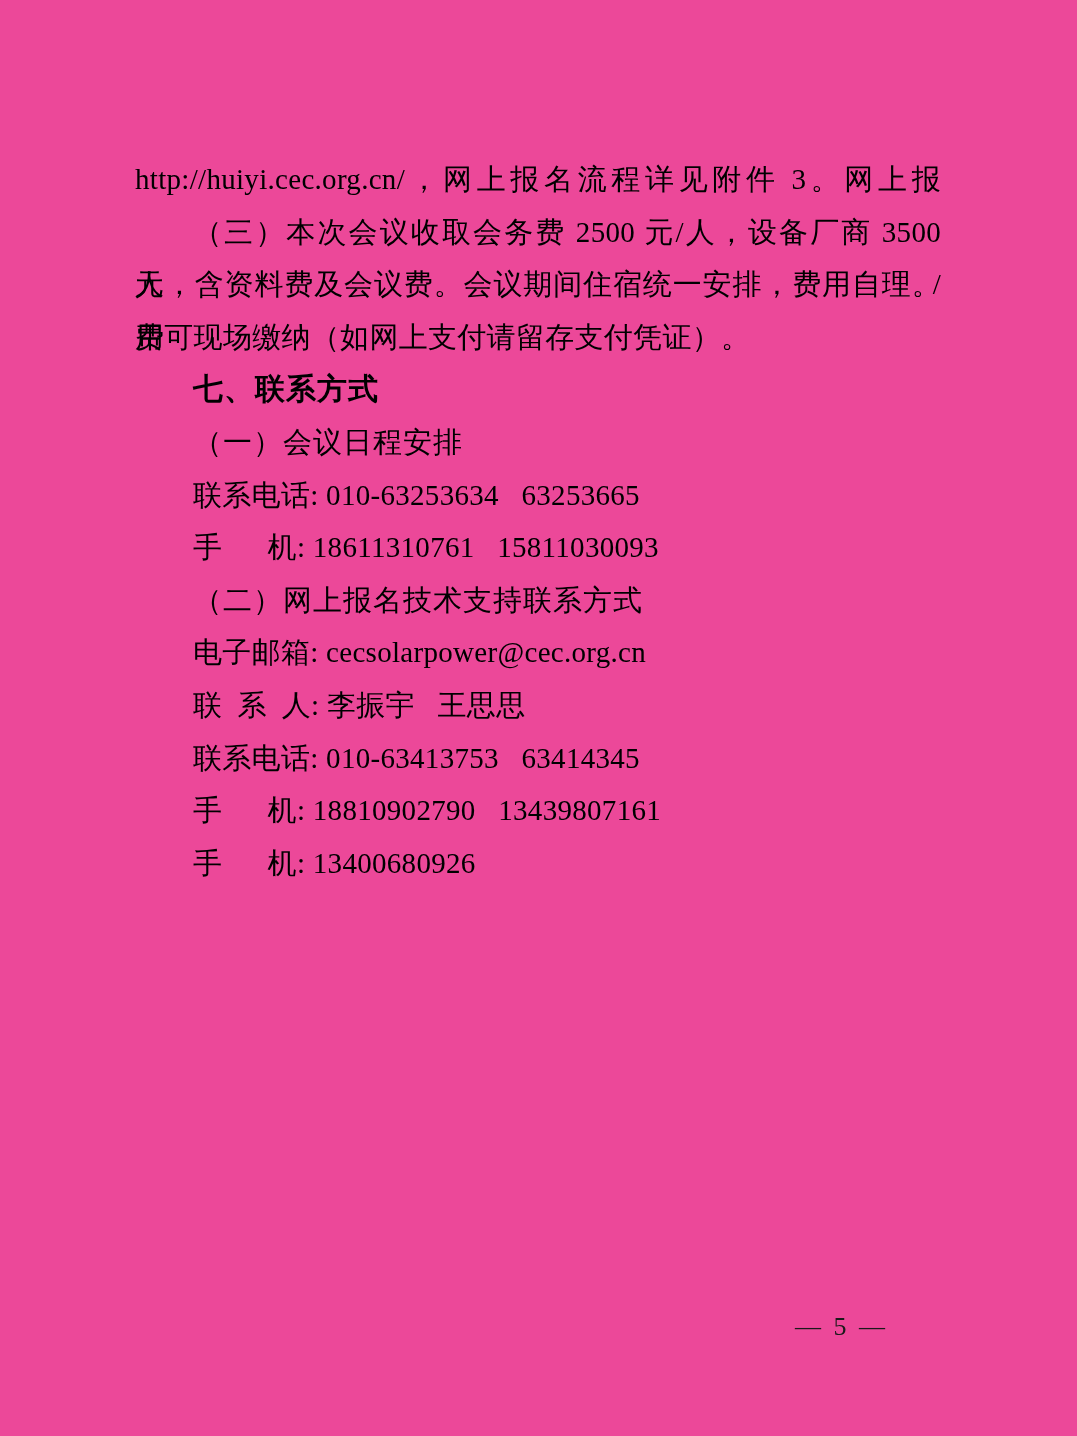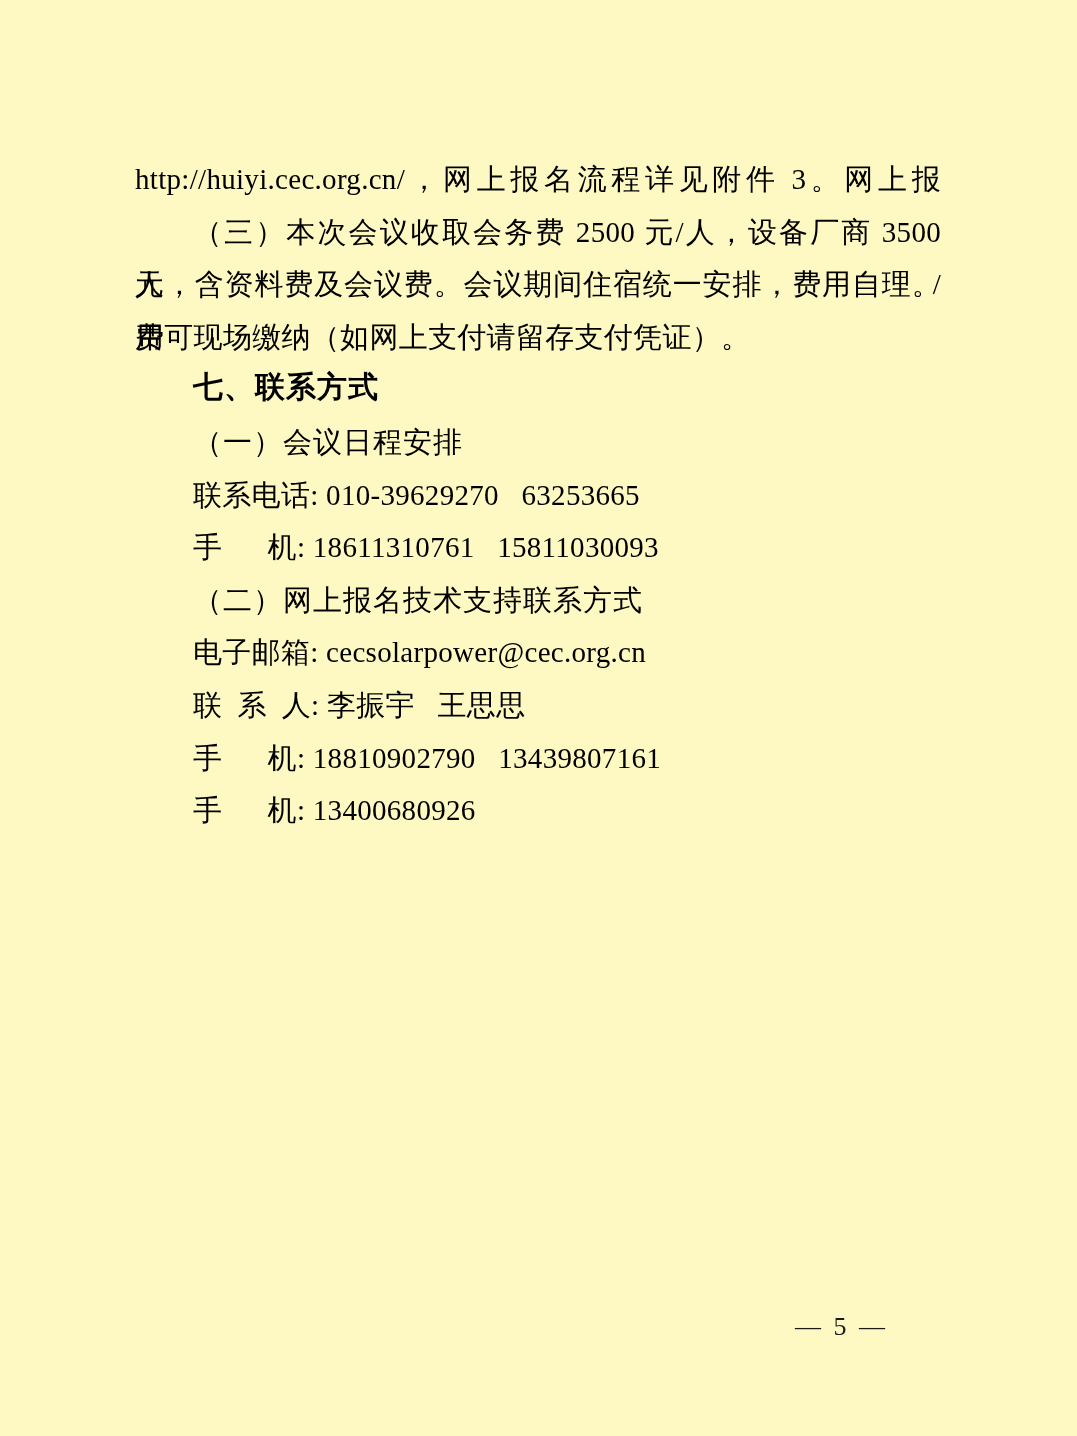--- a/index.html
+++ b/index.html
@@ -4,21 +4,21 @@
 <style>
   html, body {
     margin: 0;
     padding: 0;
     background: #ffffff;
   }
   .page {
     position: relative;
     width: 1077px;
     height: 1436px;
-    background: #fef9c3;
+    background: #ec4899;
     color: #000000;
     font-family: "Liberation Serif", "DejaVu Serif", serif;
     overflow: hidden;
   }
   .doc {
     position: absolute;
     left: 135px;
     top: 153px;
     width: 806px;
   }
@@ -32,21 +32,21 @@
   .fill {
     white-space: normal;
     text-align: justify;
     text-align-last: justify;
     text-justify: inter-character;
   }
   .indent {
     text-indent: 58px;
   }
   .h1 {
-    font-family: Liberation Mono, monospace;
+    font-family: Liberation Serif, serif;
     font-weight: 700;
     font-size: 30px;
     letter-spacing: 1px;
   }
   .h2 {
     font-weight: 400;
     letter-spacing: 1px;
   }
   .footer {
     position: absolute;
@@ -61,22 +61,23 @@
 <body>
 
 <div class="page">
   <div class="doc">
     <div class="line fill">http://huiyi.cec.org.cn/，网上报名流程详见附件 3。网上报</div>
     <div class="line fill indent">（三）本次会议收取会务费 2500 元/人，设备厂商 3500 元/</div>
     <div class="line fill">人，含资料费及会议费。会议期间住宿统一安排，费用自理。费</div>
     <div class="line">用可现场缴纳（如网上支付请留存支付凭证）。</div>
     <div class="line h1 indent">七、联系方式</div>
     <div class="line h2 indent">（一）会议日程安排</div>
-    <div class="line indent">联系电话: 010-39629270   63253665</div>
+    <div class="line indent">联系电话: 010-63253634   63253665</div>
     <div class="line indent">手      机: 18611310761   15811030093</div>
     <div class="line h2 indent">（二）网上报名技术支持联系方式</div>
     <div class="line indent">电子邮箱: cecsolarpower@cec.org.cn</div>
     <div class="line indent">联  系  人: 李振宇   王思思</div>
+    <div class="line indent">联系电话: 010-63413753   63414345</div>
     <div class="line indent">手      机: 18810902790   13439807161</div>
     <div class="line indent">手      机: 13400680926</div>
   </div>
   <div class="footer">— 5 —</div>
 </div>
 
 </body></html>

